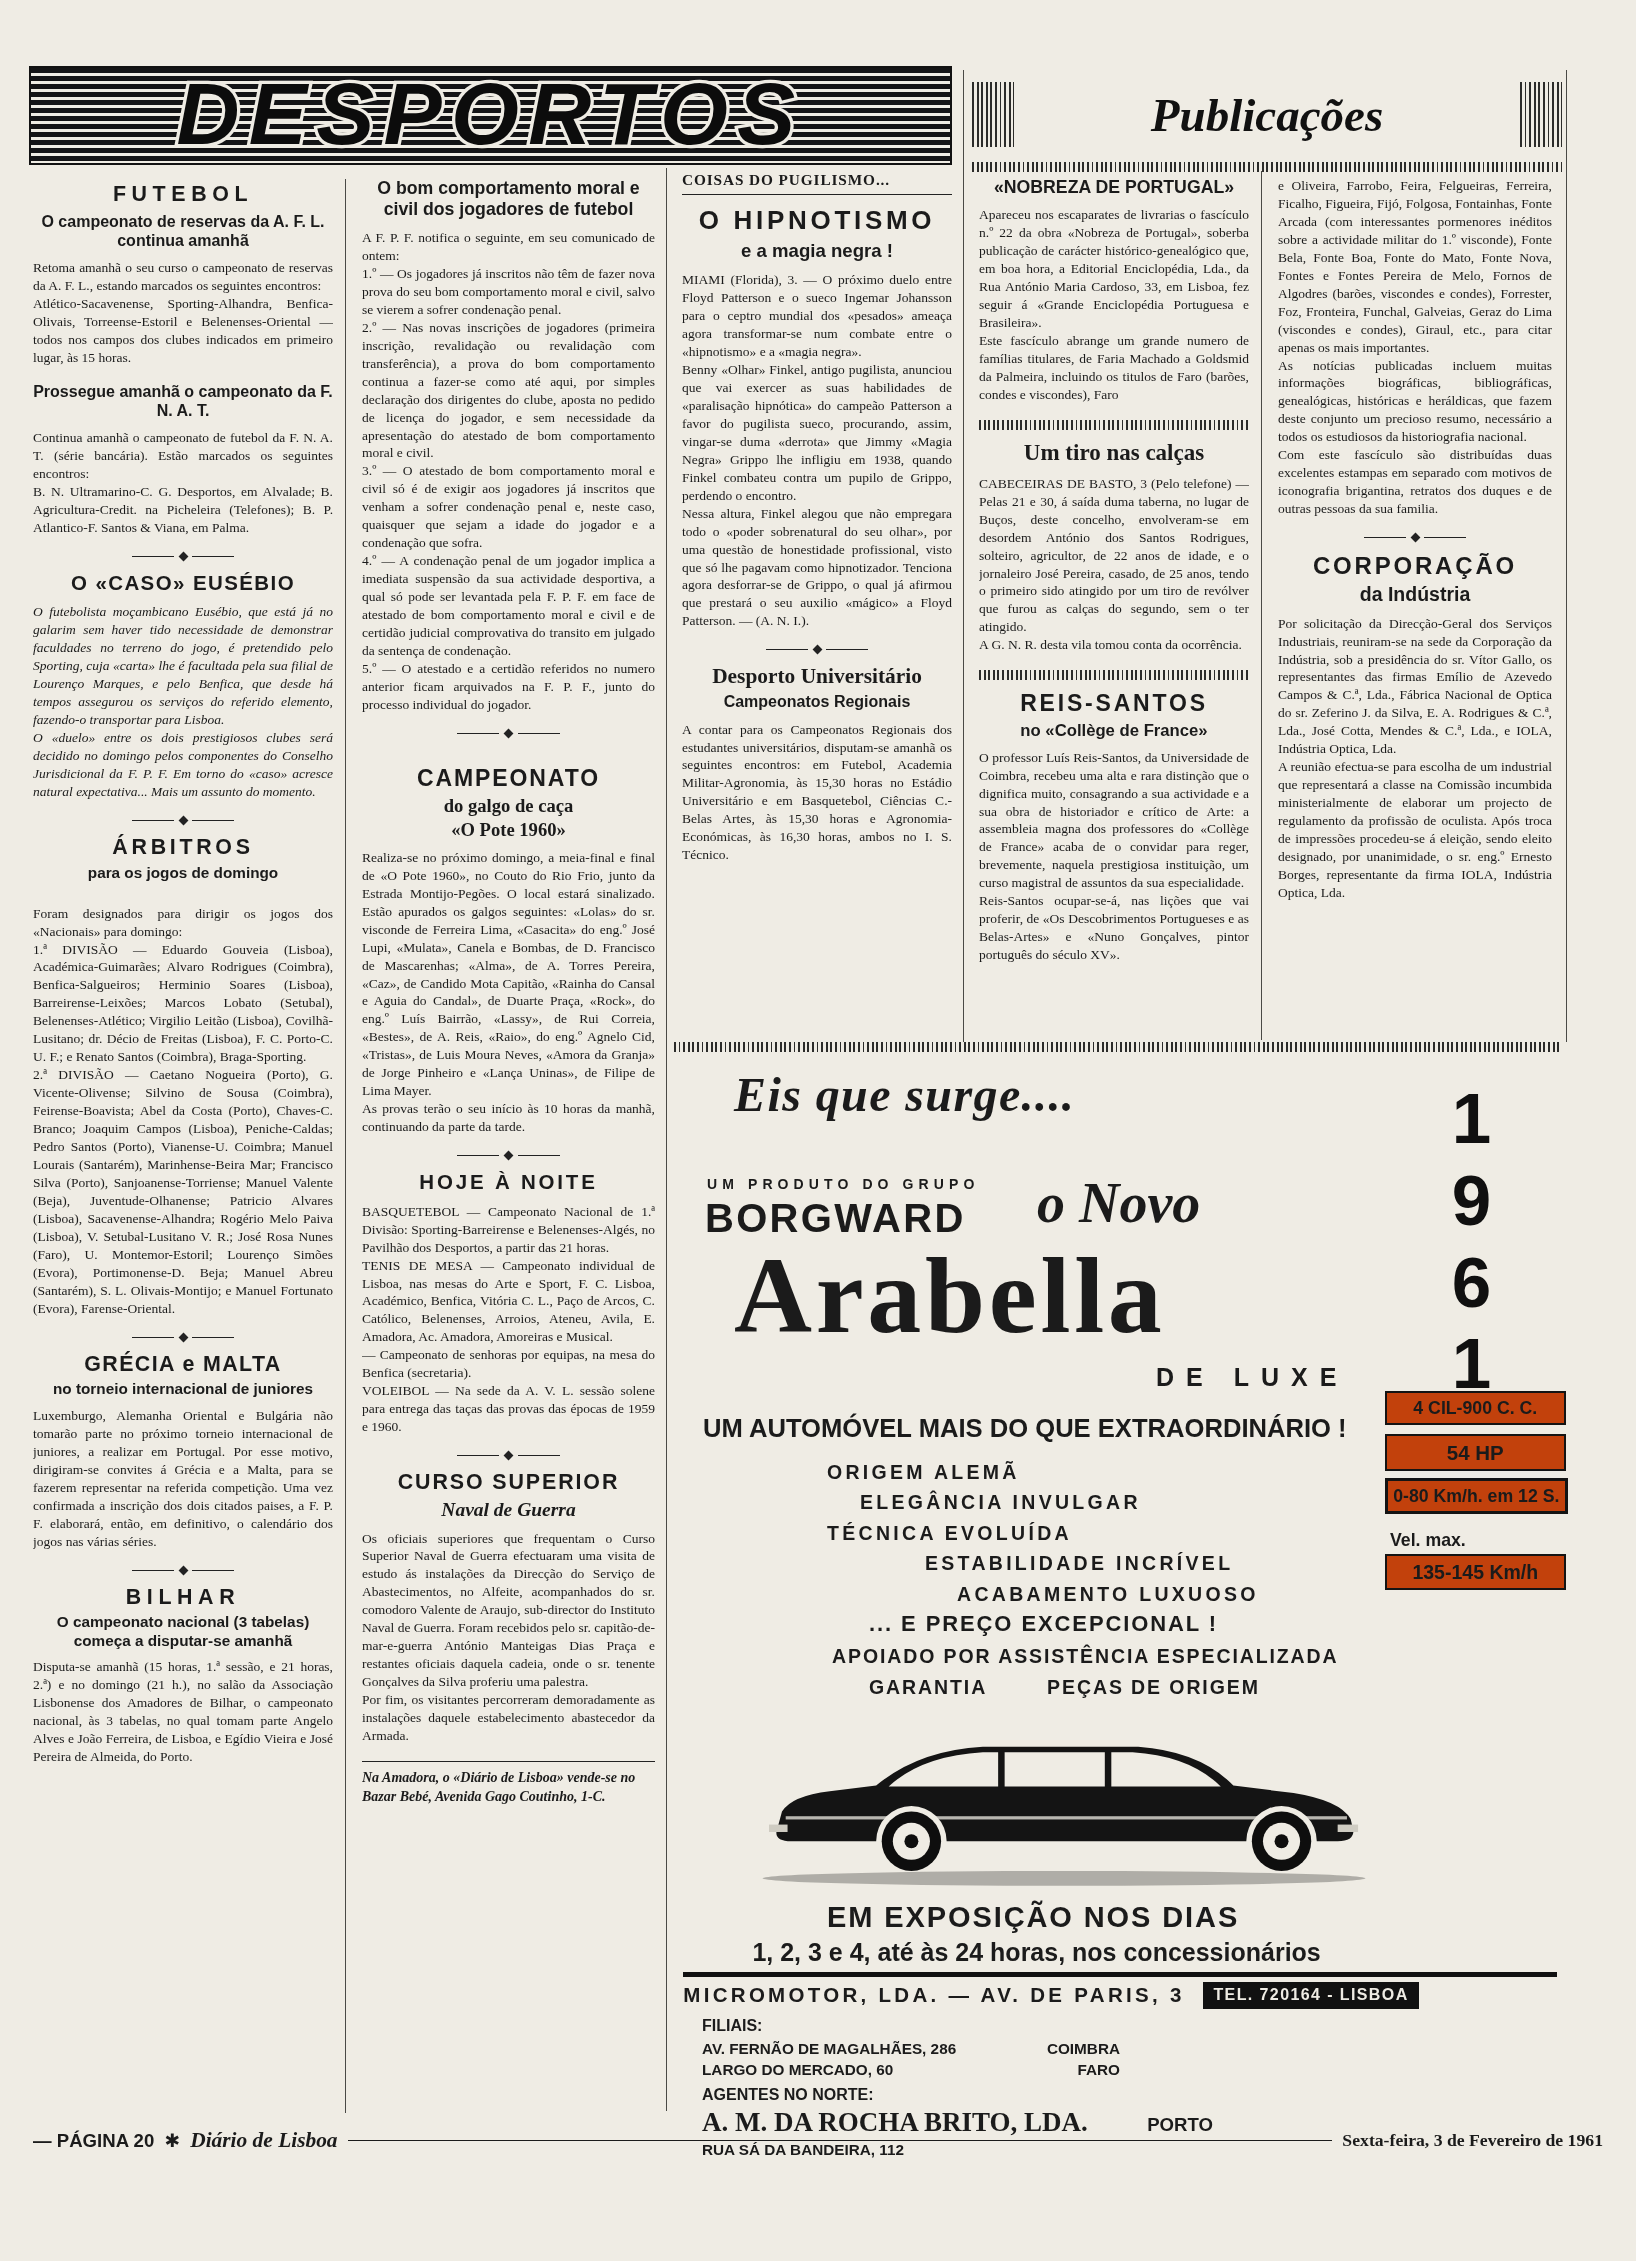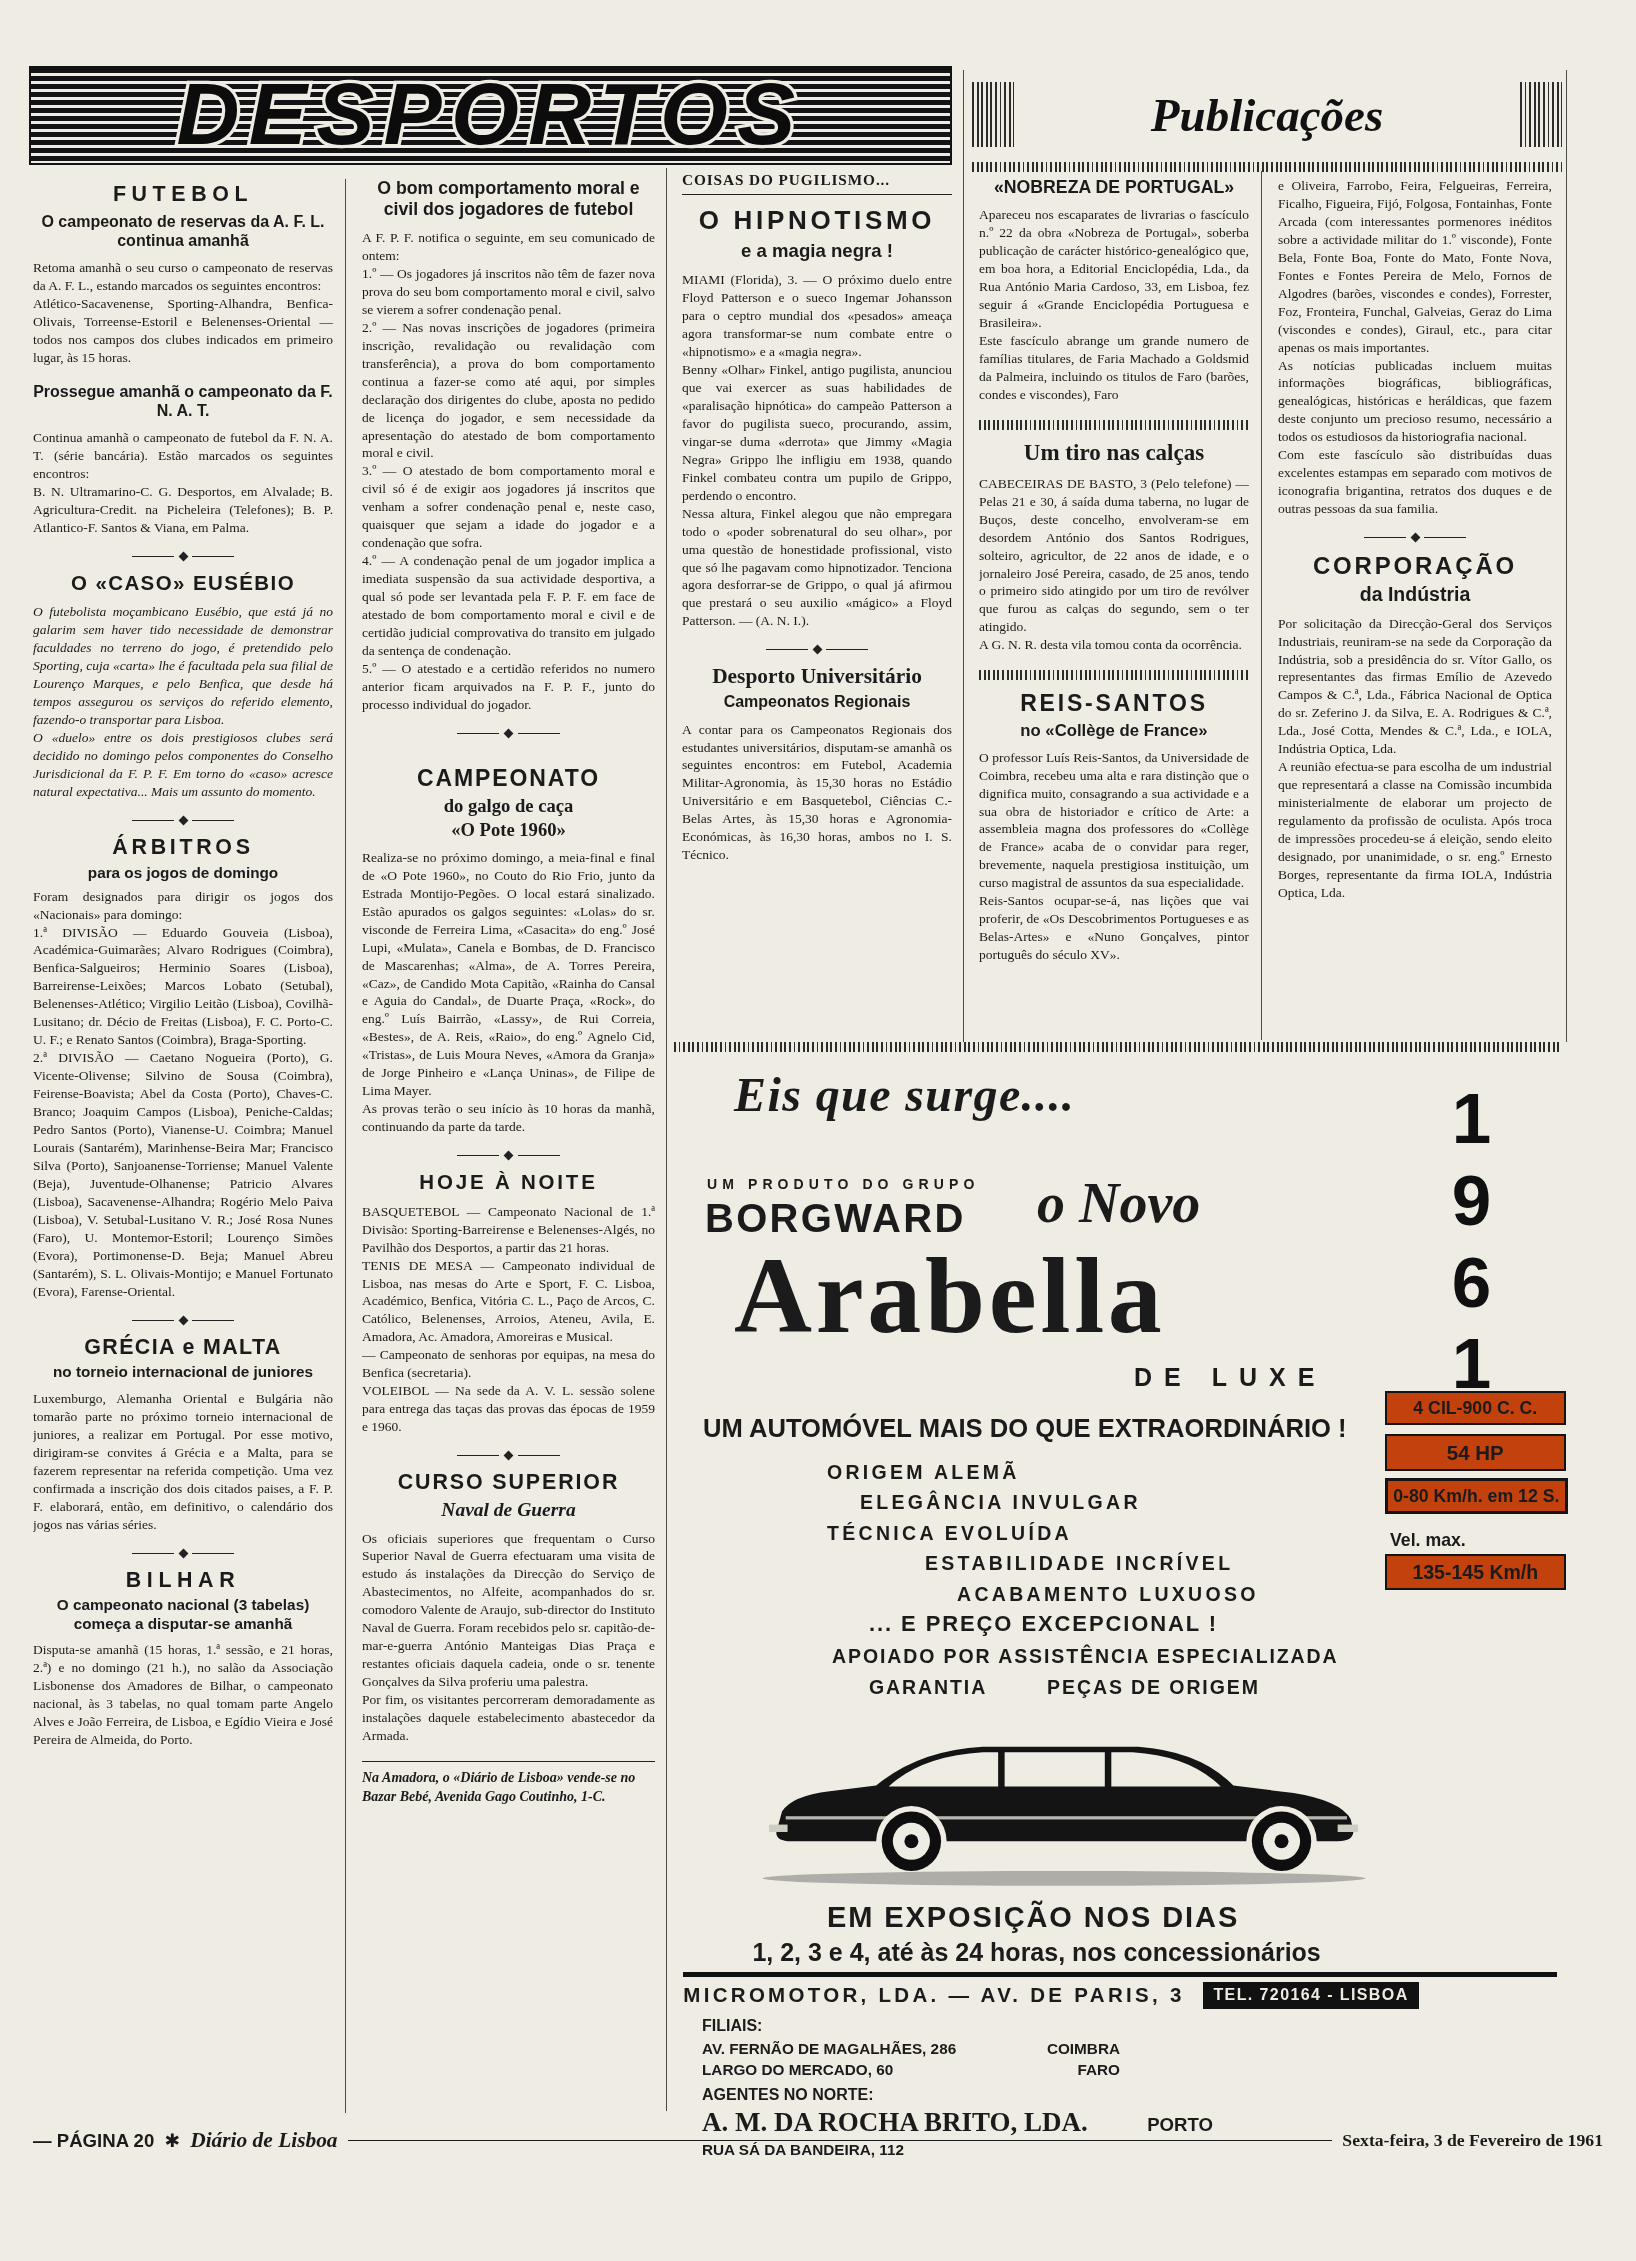--- a/index.html
+++ b/index.html
@@ -99,21 +99,21 @@
     <div class="art">
       <div class="hs" style="font-size:20.5px;letter-spacing:1.4px;margin-bottom:8.4px;">O «CASO» EUSÉBIO</div>
       <div class="bd it">O futebolista moçambicano Eusébio, que está já no galarim sem haver tido necessidade de demonstrar faculdades no terreno do jogo, é pretendido pelo Sporting, cuja «carta» lhe é facultada pela sua filial de Lourenço Marques, e pelo Benfica, que desde há tempos assegurou os serviços do referido elemento, fazendo-o transportar para Lisboa.
 O «duelo» entre os dois prestigiosos clubes será decidido no domingo pelos componentes do Conselho Jurisdicional da F. P. F. Em torno do «caso» acresce natural expectativa... Mais um assunto do momento.</div>
     </div>
     <div class="orn">
         <i></i>
       </div>
     <div class="art">
       <div class="hs" style="font-size:21.4px;letter-spacing:3.7px;">ÁRBITROS</div>
-      <div class="hs" style="font-size:15.3px;margin-top:3.7px;margin-bottom:6px;">para os jogos de domingo</div>
+      <div class="hs" style="font-size:15.3px;margin-top:3.7px;margin-bottom:23px;">para os jogos de domingo</div>
       <div class="bd">Foram designados para dirigir os jogos dos «Nacionais» para domingo:
 1.ª DIVISÃO — Eduardo Gouveia (Lisboa), Académica-Guimarães; Alvaro Rodrigues (Coimbra), Benfica-Salgueiros; Herminio Soares (Lisboa), Barreirense-Leixões; Marcos Lobato (Setubal), Belenenses-Atlético; Virgilio Leitão (Lisboa), Covilhã-Lusitano; dr. Décio de Freitas (Lisboa), F. C. Porto-C. U. F.; e Renato Santos (Coimbra), Braga-Sporting.
 2.ª DIVISÃO — Caetano Nogueira (Porto), G. Vicente-Olivense; Silvino de Sousa (Coimbra), Feirense-Boavista; Abel da Costa (Porto), Chaves-C. Branco; Joaquim Campos (Lisboa), Peniche-Caldas; Pedro Santos (Porto), Vianense-U. Coimbra; Manuel Lourais (Santarém), Marinhense-Beira Mar; Francisco Silva (Porto), Sanjoanense-Torriense; Manuel Valente (Beja), Juventude-Olhanense; Patricio Alvares (Lisboa), Sacavenense-Alhandra; Rogério Melo Paiva (Lisboa), V. Setubal-Lusitano V. R.; José Rosa Nunes (Faro), U. Montemor-Estoril; Lourenço Simões (Evora), Portimonense-D. Beja; Manuel Abreu (Santarém), S. L. Olivais-Montijo; e Manuel Fortunato (Evora), Farense-Oriental.</div>
     </div>
     <div class="orn">
         <i></i>
       </div>
     <div class="art">
       <div class="hs" style="font-size:21.4px;letter-spacing:1.4px;">GRÉCIA e MALTA</div>
       <div class="hs" style="font-size:15.3px;margin-top:3.7px;margin-bottom:8.4px;">no torneio internacional de juniores</div>
@@ -233,21 +233,21 @@
   <div class="ad">
 
     <div class="abs" style="left:60px;top:6.5px;font-weight:bold;font-style:italic;font-size:48px;letter-spacing:1.4px;">Eis que surge....</div>
 
     <div class="abs sans" style="left:33px;top:116px;font-weight:bold;font-size:14px;letter-spacing:5.1px;">UM PRODUTO DO GRUPO</div>
     <div class="abs sans" style="left:31px;top:136px;font-weight:bold;font-size:40px;letter-spacing:2.3px;">BORGWARD</div>
 
     <div class="abs" style="left:363px;top:111px;font-weight:bold;font-style:italic;font-size:56px;">o Novo</div>
 
     <div class="abs" style="left:60px;top:182px;font-weight:bold;font-size:108px;letter-spacing:3.7px;line-height:1;">Arabella</div>
-    <div class="abs sans" style="left:460px;top:303px;font-weight:bold;font-size:25px;letter-spacing:12px;">DE LUXE</div>
+    <div class="abs sans" style="left:482px;top:303px;font-weight:bold;font-size:25px;letter-spacing:12px;">DE LUXE</div>
 
     <div class="abs sans" style="left:9.3px;top:354px;width:683px;text-align:center;font-weight:bold;font-size:25.6px;">UM AUTOMÓVEL MAIS DO QUE EXTRAORDINÁRIO !</div>
 
     <div class="abs" style="left:153px;top:401px;">
       <div class="feat" style="margin-left:0;">ORIGEM ALEMÃ</div>
       <div class="feat" style="margin-left:33px;">ELEGÂNCIA INVULGAR</div>
       <div class="feat" style="">TÉCNICA EVOLUÍDA</div>
       <div class="feat" style="margin-left:98px;">ESTABILIDADE INCRÍVEL</div>
       <div class="feat" style="margin-left:130px;">ACABAMENTO LUXUOSO</div>
     </div>

